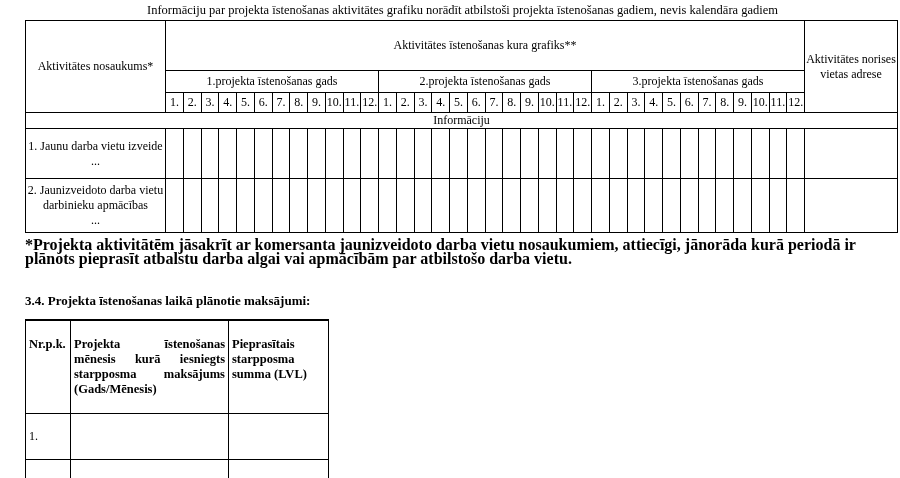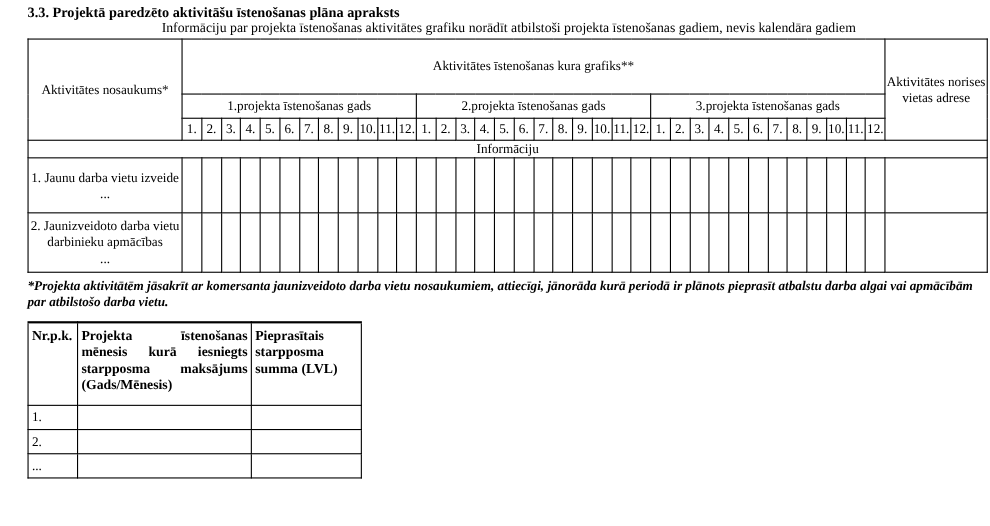--- a/index.html
+++ b/index.html
@@ -32,36 +32,35 @@
   .group-cell { height: 15px; }
   .activity-name-cell {
     vertical-align: top;
     white-space: pre-line;
     line-height: 1.25;
   }
   .activities-table tr:nth-child(5) > td { height: 50px; }
   .activities-table tr:nth-child(6) > td { height: 54px; margin-left: 25px; }
 
   .footnotes { margin-top: 5px; width: 873px; }
-  .footnote { font-size: 12px; font-weight: bold; font-style: italic; line-height: 14px; }
+  .footnote { font-size: 16px; font-weight: bold; line-height: 14px; }
 
   .sec34 { margin-top: 27px; }
 
   .payments-table { margin-top: 11px; width: 303px; table-layout: fixed; border-top: 2px solid #000; }
-  .payments-table td { border: 1px solid #000; vertical-align: top; padding: 4px 3px; text-align: left; }
+  .payments-table td { border: 1px solid #000; vertical-align: top; padding: 16px 3px; text-align: left; }
   .pay-header { font-weight: bold; font-size: 12.5px; height: 75px; line-height: 15px; }
   td.pay-header-mid { text-align: justify; margin-top: 14px; }
   .pay-row > td { height: 14px; font-size: 12px; line-height: 13px; }
 </style>
 </head>
 <body>
 
 <div class="page">
 
-  <div class="sec-title">3.3. Projektā paredzēto aktivitāšu īstenošanas plāna apraksts</div>
   <div class="subtitle">Informāciju par projekta īstenošanas aktivitātes grafiku norādīt atbilstoši projekta īstenošanas gadiem, nevis kalendāra gadiem</div>
 
   <table class="activities-table">
     <colgroup id="activities-colgroup">
         <col style="width: 140px;">
         <col>
         <col>
         <col>
         <col>
         <col>
@@ -232,20 +231,21 @@
           <td class="grid-cell"></td>
           <td class="addr-cell"></td>
         </tr>
       </tbody>
   </table>
 
   <div class="footnotes">
     <div class="footnote">*Projekta aktivitātēm jāsakrīt ar komersanta jaunizveidoto darba vietu nosaukumiem, attiecīgi, jānorāda kurā periodā ir plānots pieprasīt atbalstu darba algai vai apmācībām par atbilstošo darba vietu.</div>
   </div>
 
+  <div class="sec-title sec34">3.4. Projekta īstenošanas laikā plānotie maksājumi:</div>
 
   <table class="payments-table">
     <colgroup>
       <col style="width:45px">
       <col style="width:158px">
       <col style="width:100px">
     </colgroup>
     <tbody id="payments-body">
       <tr id="payments-header-row">
           <td class="pay-header">Nr.p.k.</td>

